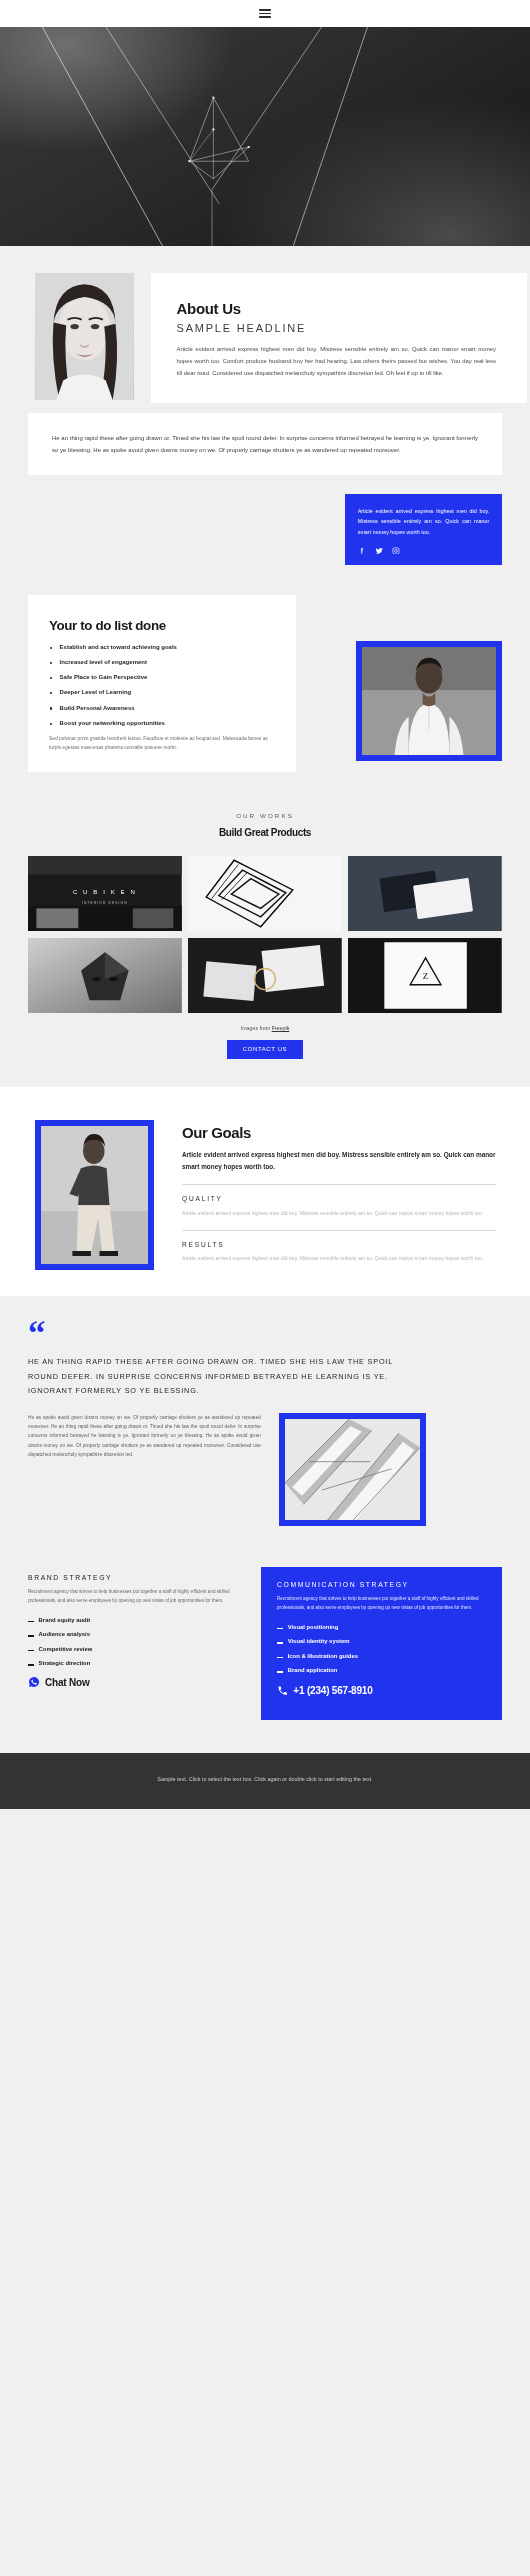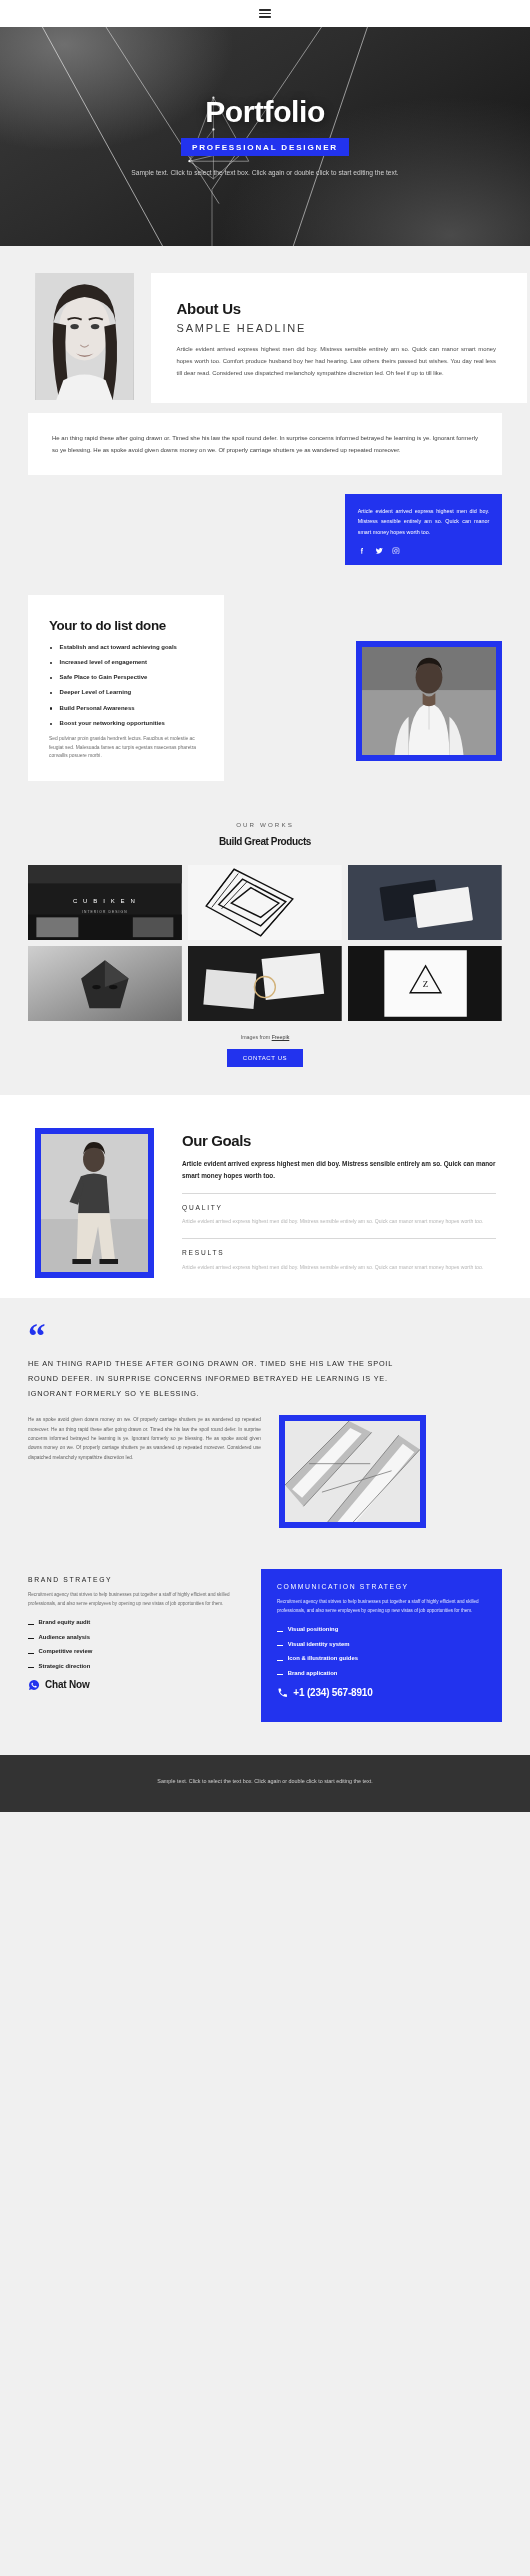--- a/index.html
+++ b/index.html
@@ -82,21 +82,21 @@
     background:#2233ee; color:#fff; width:157px;
     padding:12px 12.7px 10.6px;
   }
   .social-box p { font-size:5.4px; line-height:1.95; text-align:justify; }
   .social-icons { margin-top:9.2px; display:flex; gap:9.2px; align-items:center; }
   .social-icons svg { display:block; }
 
   
   .todo-sec { padding:30px 0 33px; position:relative; }
   .todo-card {
-    background:#fff; width:196px; margin-left:28px;
+    background:#fff; width:268px; margin-left:28px;
     padding:22.6px 21px 20px;
   }
   .todo-h { font-size:13.4px; font-weight:700; letter-spacing:-0.4px; }
   .todo-ul { list-style:none; margin-top:11.3px; }
   .todo-ul li {
     font-size:6px; font-weight:700; color:#1f1f1f;
     padding-left:10.6px; position:relative; margin-bottom:9.2px;
   }
   .todo-ul li:before {
     content:""; position:absolute; left:1.4px; top:2.8px;
@@ -129,21 +129,21 @@
   }
   .credit { margin-top:12.7px; font-size:5.3px; color:#555; }
   .credit a { color:#333; text-decoration:underline; }
   .btn-blue {
     display:inline-block; margin-top:8.5px; background:#2233ee; color:#fff;
     font-size:6px; letter-spacing:0.6px; padding:6.4px 15.6px; border:none; cursor:pointer;
     font-family:"Liberation Sans", sans-serif;
   }
 
   
-  .goals { background:#fff; padding:33px 0 20px; display:flex; }
+  .goals { background:#fff; padding:33px 0 26px; display:flex; }
   .goals-img-wrap { padding-left:35px; }
   .goals-img {
     width:119px; height:150px; border:6.4px solid #2233ee;
     background:linear-gradient(170deg,#e8e8e8,#b0b0b0 40%,#6a6a6a 100%);
     overflow:hidden;
   }
   .goals-body { flex:1; padding:4.2px 34px 0 28px; }
   .goals-h { font-size:15px; font-weight:700; letter-spacing:-0.4px; }
   .goals-lead { margin-top:8.5px; font-size:6.4px; font-weight:700; line-height:1.85; color:#1f1f1f; }
   .goals-item { border-top:0.7px solid #d8d8d8; margin-top:11.3px; padding-top:10px; }
@@ -224,25 +224,20 @@
         <path d="M268 190 L352 170 L302 215 Z" stroke-width="0.8"></path>
         <path d="M268 190 L302 145" stroke-width="0.6"></path>
       </g>
       <g fill="#ffffff" opacity="0.9">
         <circle cx="302" cy="100" r="1.6"></circle>
         <circle cx="268" cy="190" r="1.6"></circle>
         <circle cx="352" cy="170" r="1.6"></circle>
         <circle cx="302" cy="145" r="1.6"></circle>
       </g>
     </svg>
-    <div class="hero-inner">
-      <div class="hero-title">Portfolio</div>
-      <div class="hero-badge">PROFESSIONAL DESIGNER</div>
-      <div class="hero-sub">Sample text. Click to select the text box. Click again or double click to start editing the text.</div>
-    </div>
   </section>
 
   <section class="about">
     <div class="about-row">
       <div class="about-photo">
         <svg viewBox="0 0 140 180" width="99" height="127">
           <rect width="140" height="180" fill="#d9d9d9"></rect>
           <ellipse cx="70" cy="78" rx="36" ry="46" fill="#e9e4e0"></ellipse>
           <path d="M26 70 Q30 18 70 16 Q112 18 114 72 Q112 40 70 34 Q32 40 26 70Z" fill="#2b2420"></path>
           <path d="M26 70 Q22 120 34 180 L50 180 Q40 120 44 74Z" fill="#2b2420"></path>

